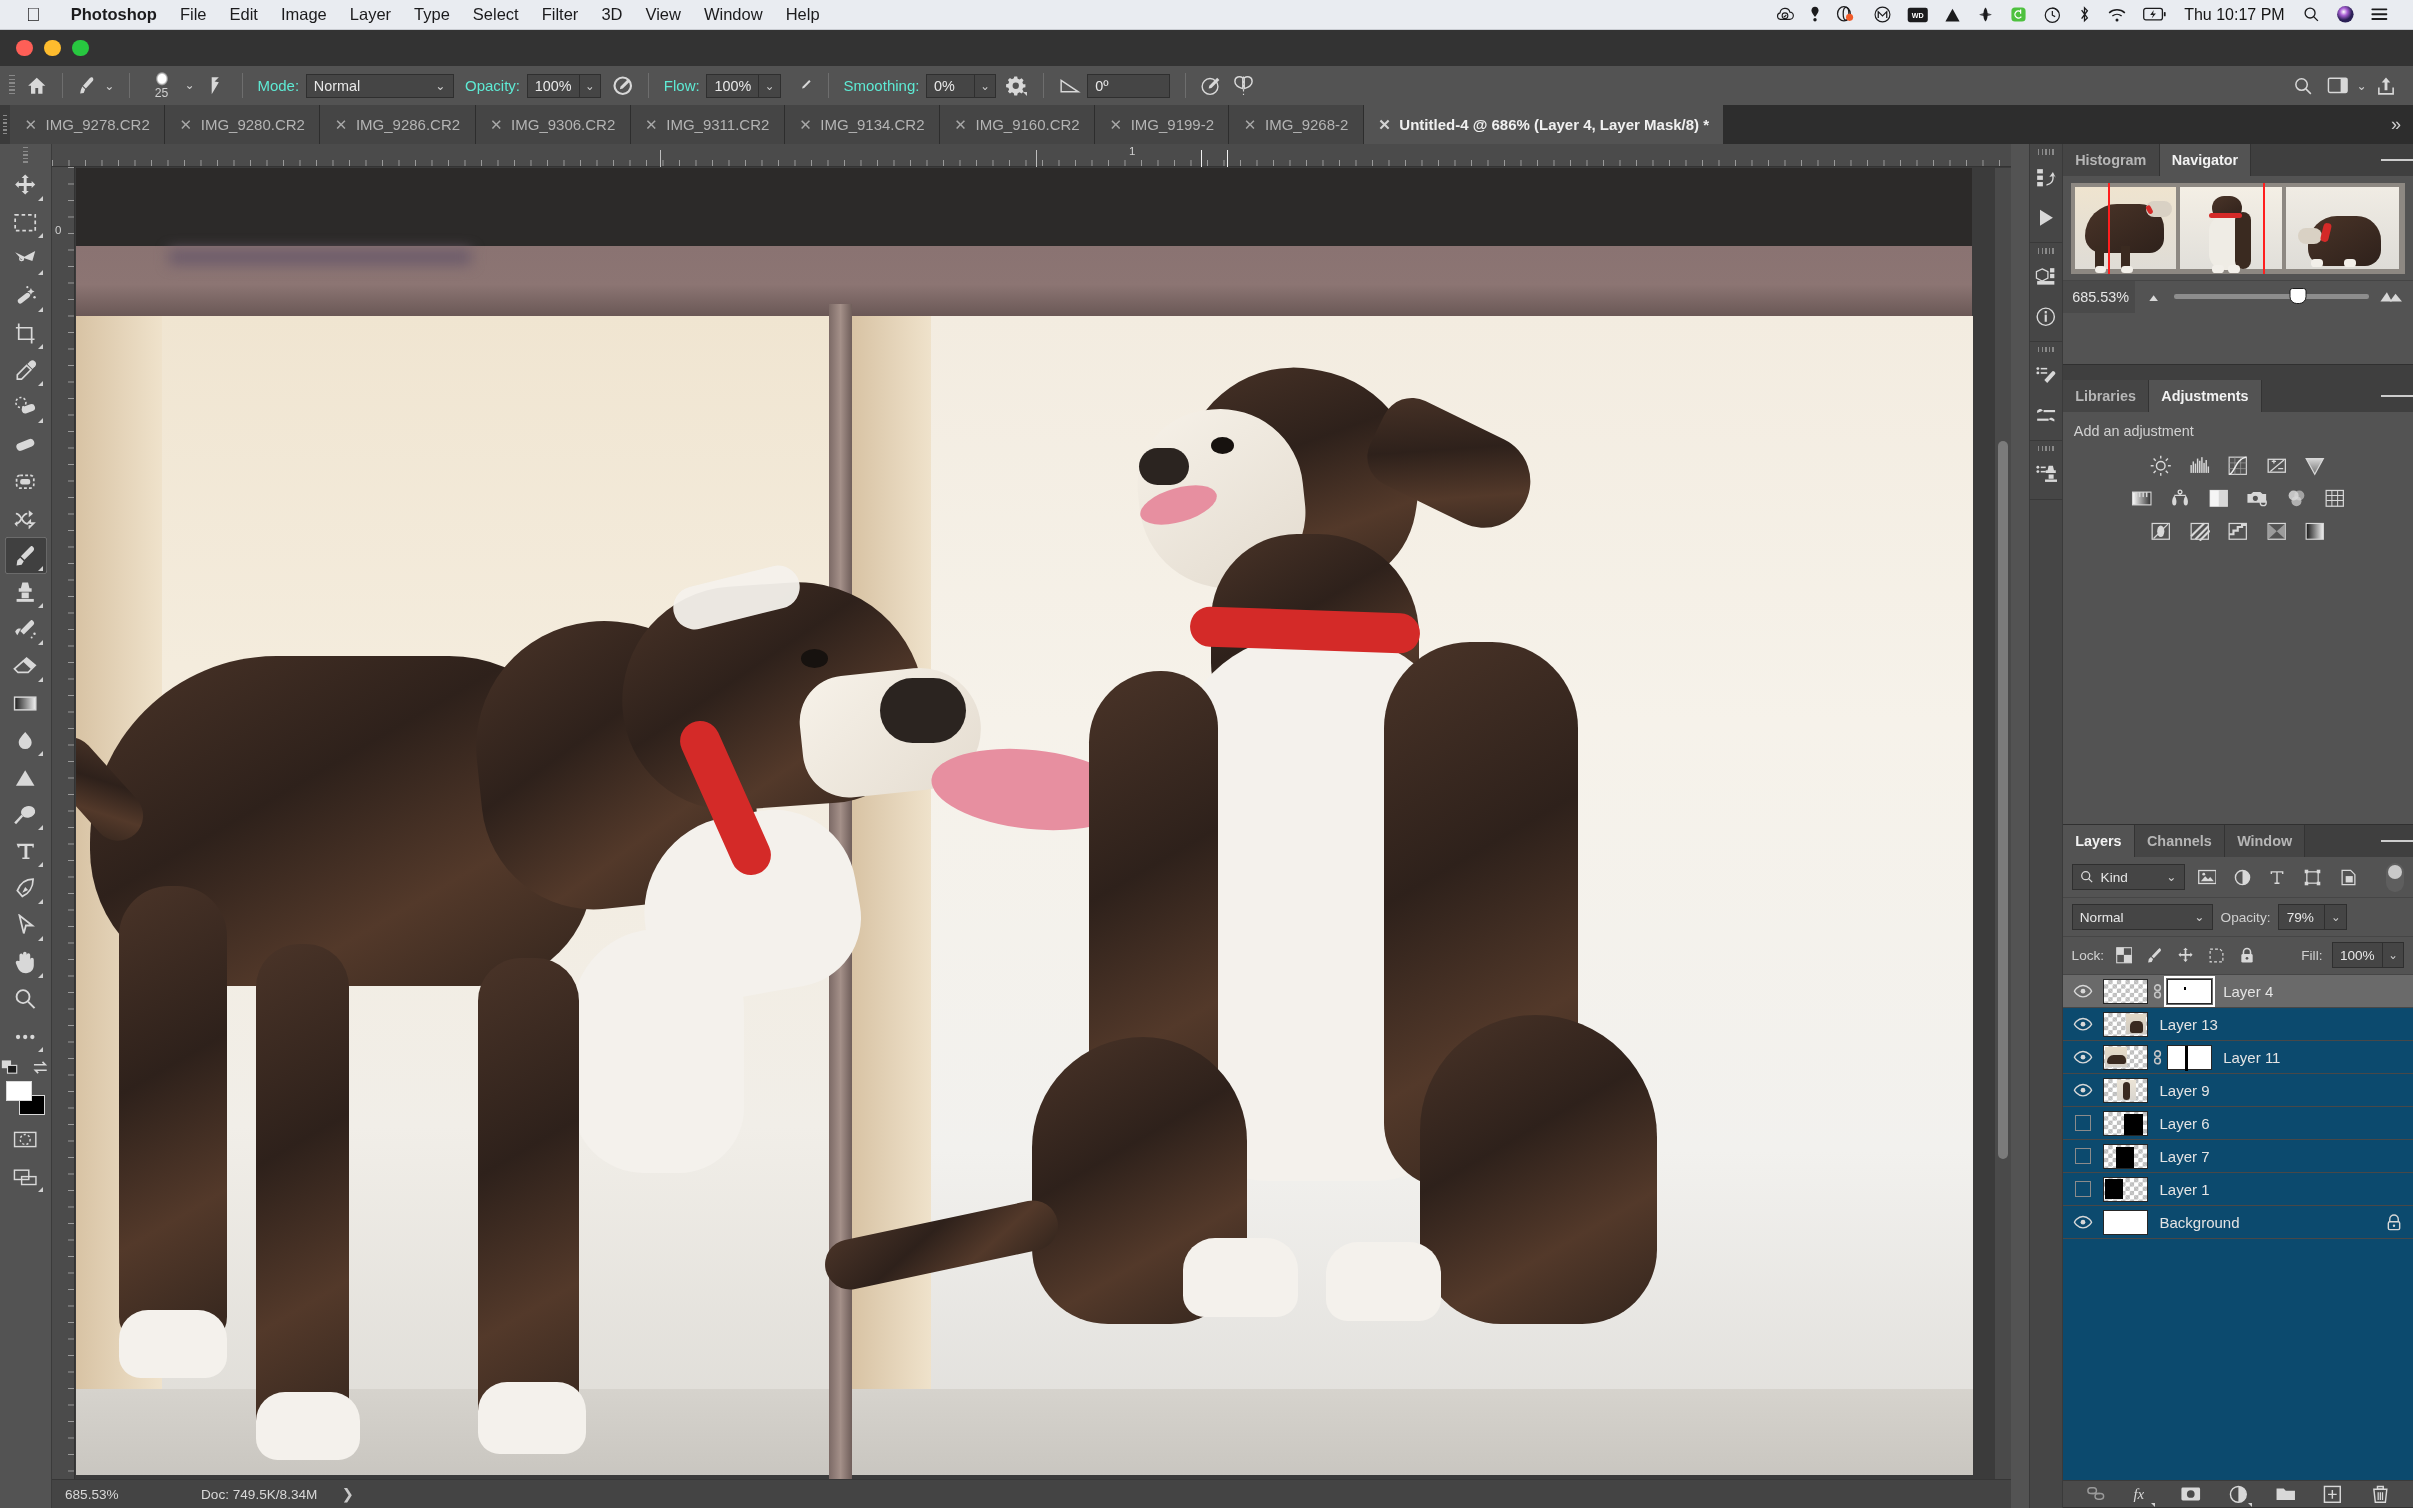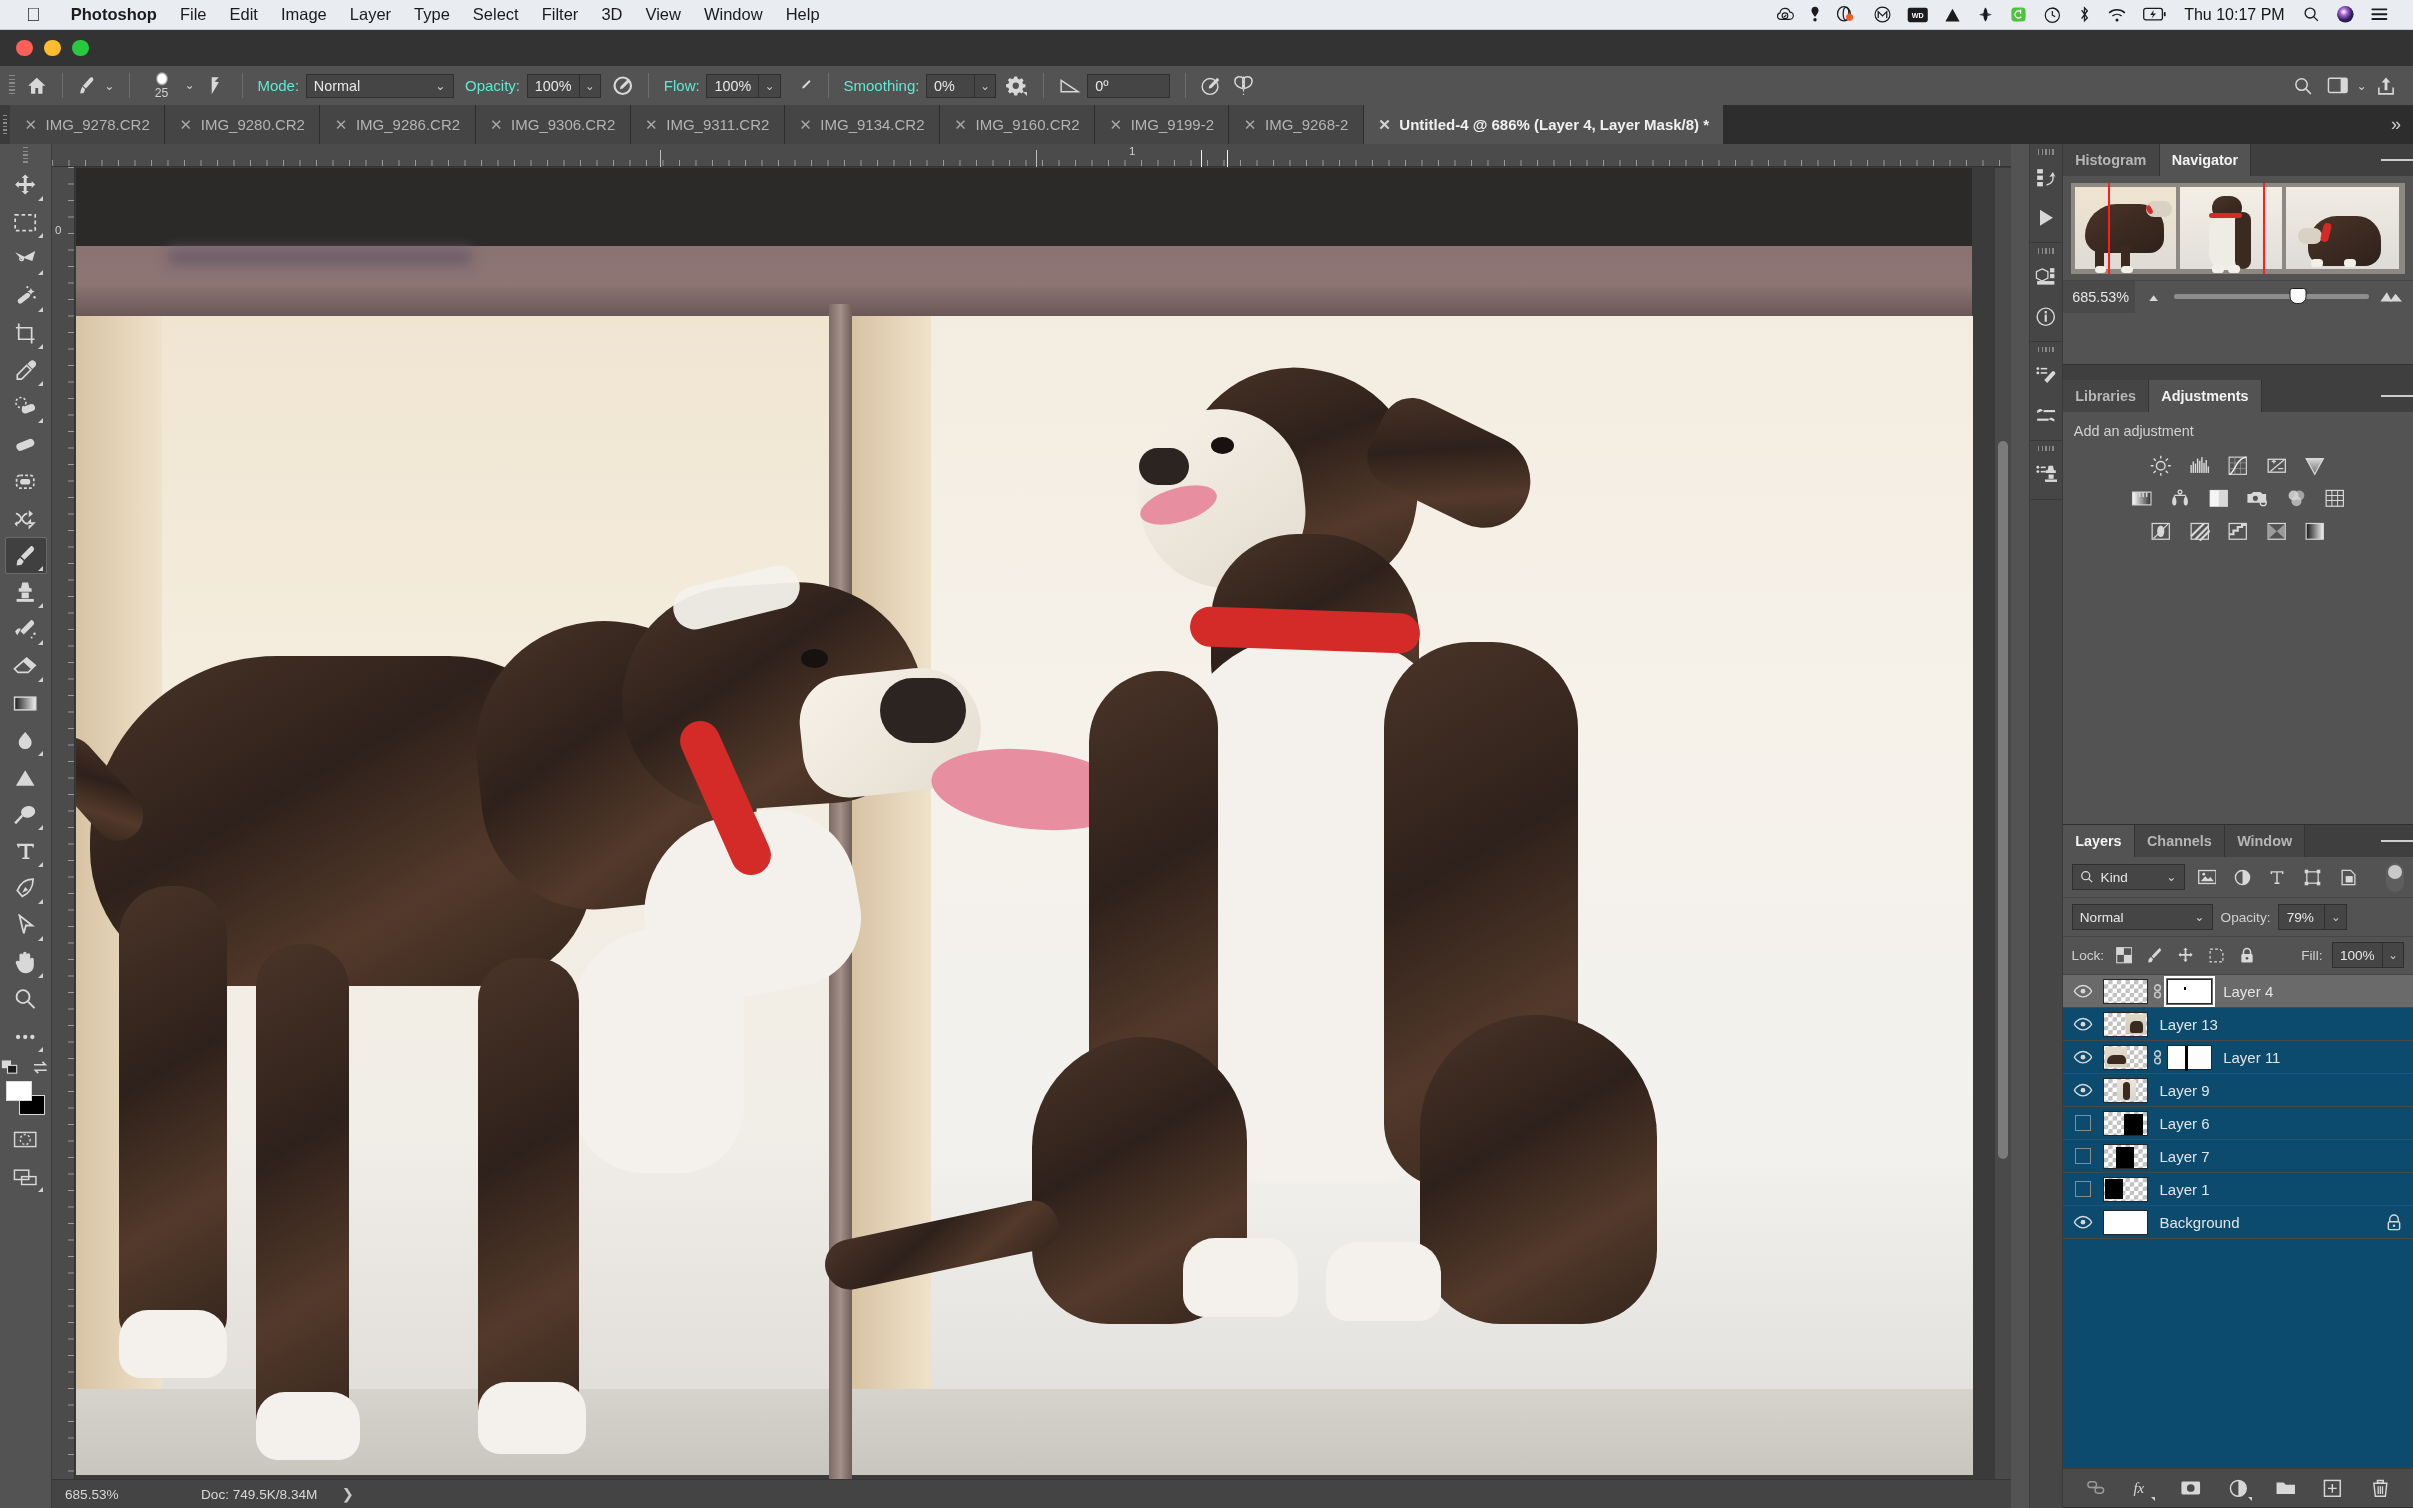--- a/index.html
+++ b/index.html
@@ -290,21 +290,21 @@
            background-image:
              linear-gradient(45deg,#bdbdbd 25%, transparent 25%, transparent 75%, #bdbdbd 75%),
              linear-gradient(45deg,#bdbdbd 25%, #fff 25%, #fff 75%, #bdbdbd 75%);
            background-size: 8.6px 8.6px; background-position: 0 0, 4.3px 4.3px; flex:none;}
   .linkico { width:18.7px; display:flex; align-items:center; justify-content:center; flex:none;}
   .maskthumb { width:45px; height:25px; border:1.4px solid #262626; background:#fff; position:relative; flex:none;}
   .maskthumb.sel { outline:2.2px solid #ffffff; outline-offset:1.4px; }
   .lname { padding-left:11.5px; color:#e4e4e4; font-size:15px; }
   .lockico { margin-left:auto; margin-right:11.5px; }
 
-  .lfoot { height:39px; display:flex; align-items:center; justify-content:center; gap:23px;
+  .lfoot { height:27px; display:flex; align-items:center; justify-content:center; gap:23px;
            border-top:0.7px solid #3a3a3a; background:#4a4a4a;}
   .lfoot .fb { width:24.4px; height:24.4px; display:flex; align-items:center; justify-content:center; position:relative;}
 </style>
 </head>
 <body>
 
 <div id="menubar">
   <div class="apple"></div>
   <div class="mi bold">Photoshop</div>
   <div class="mi">File</div>

